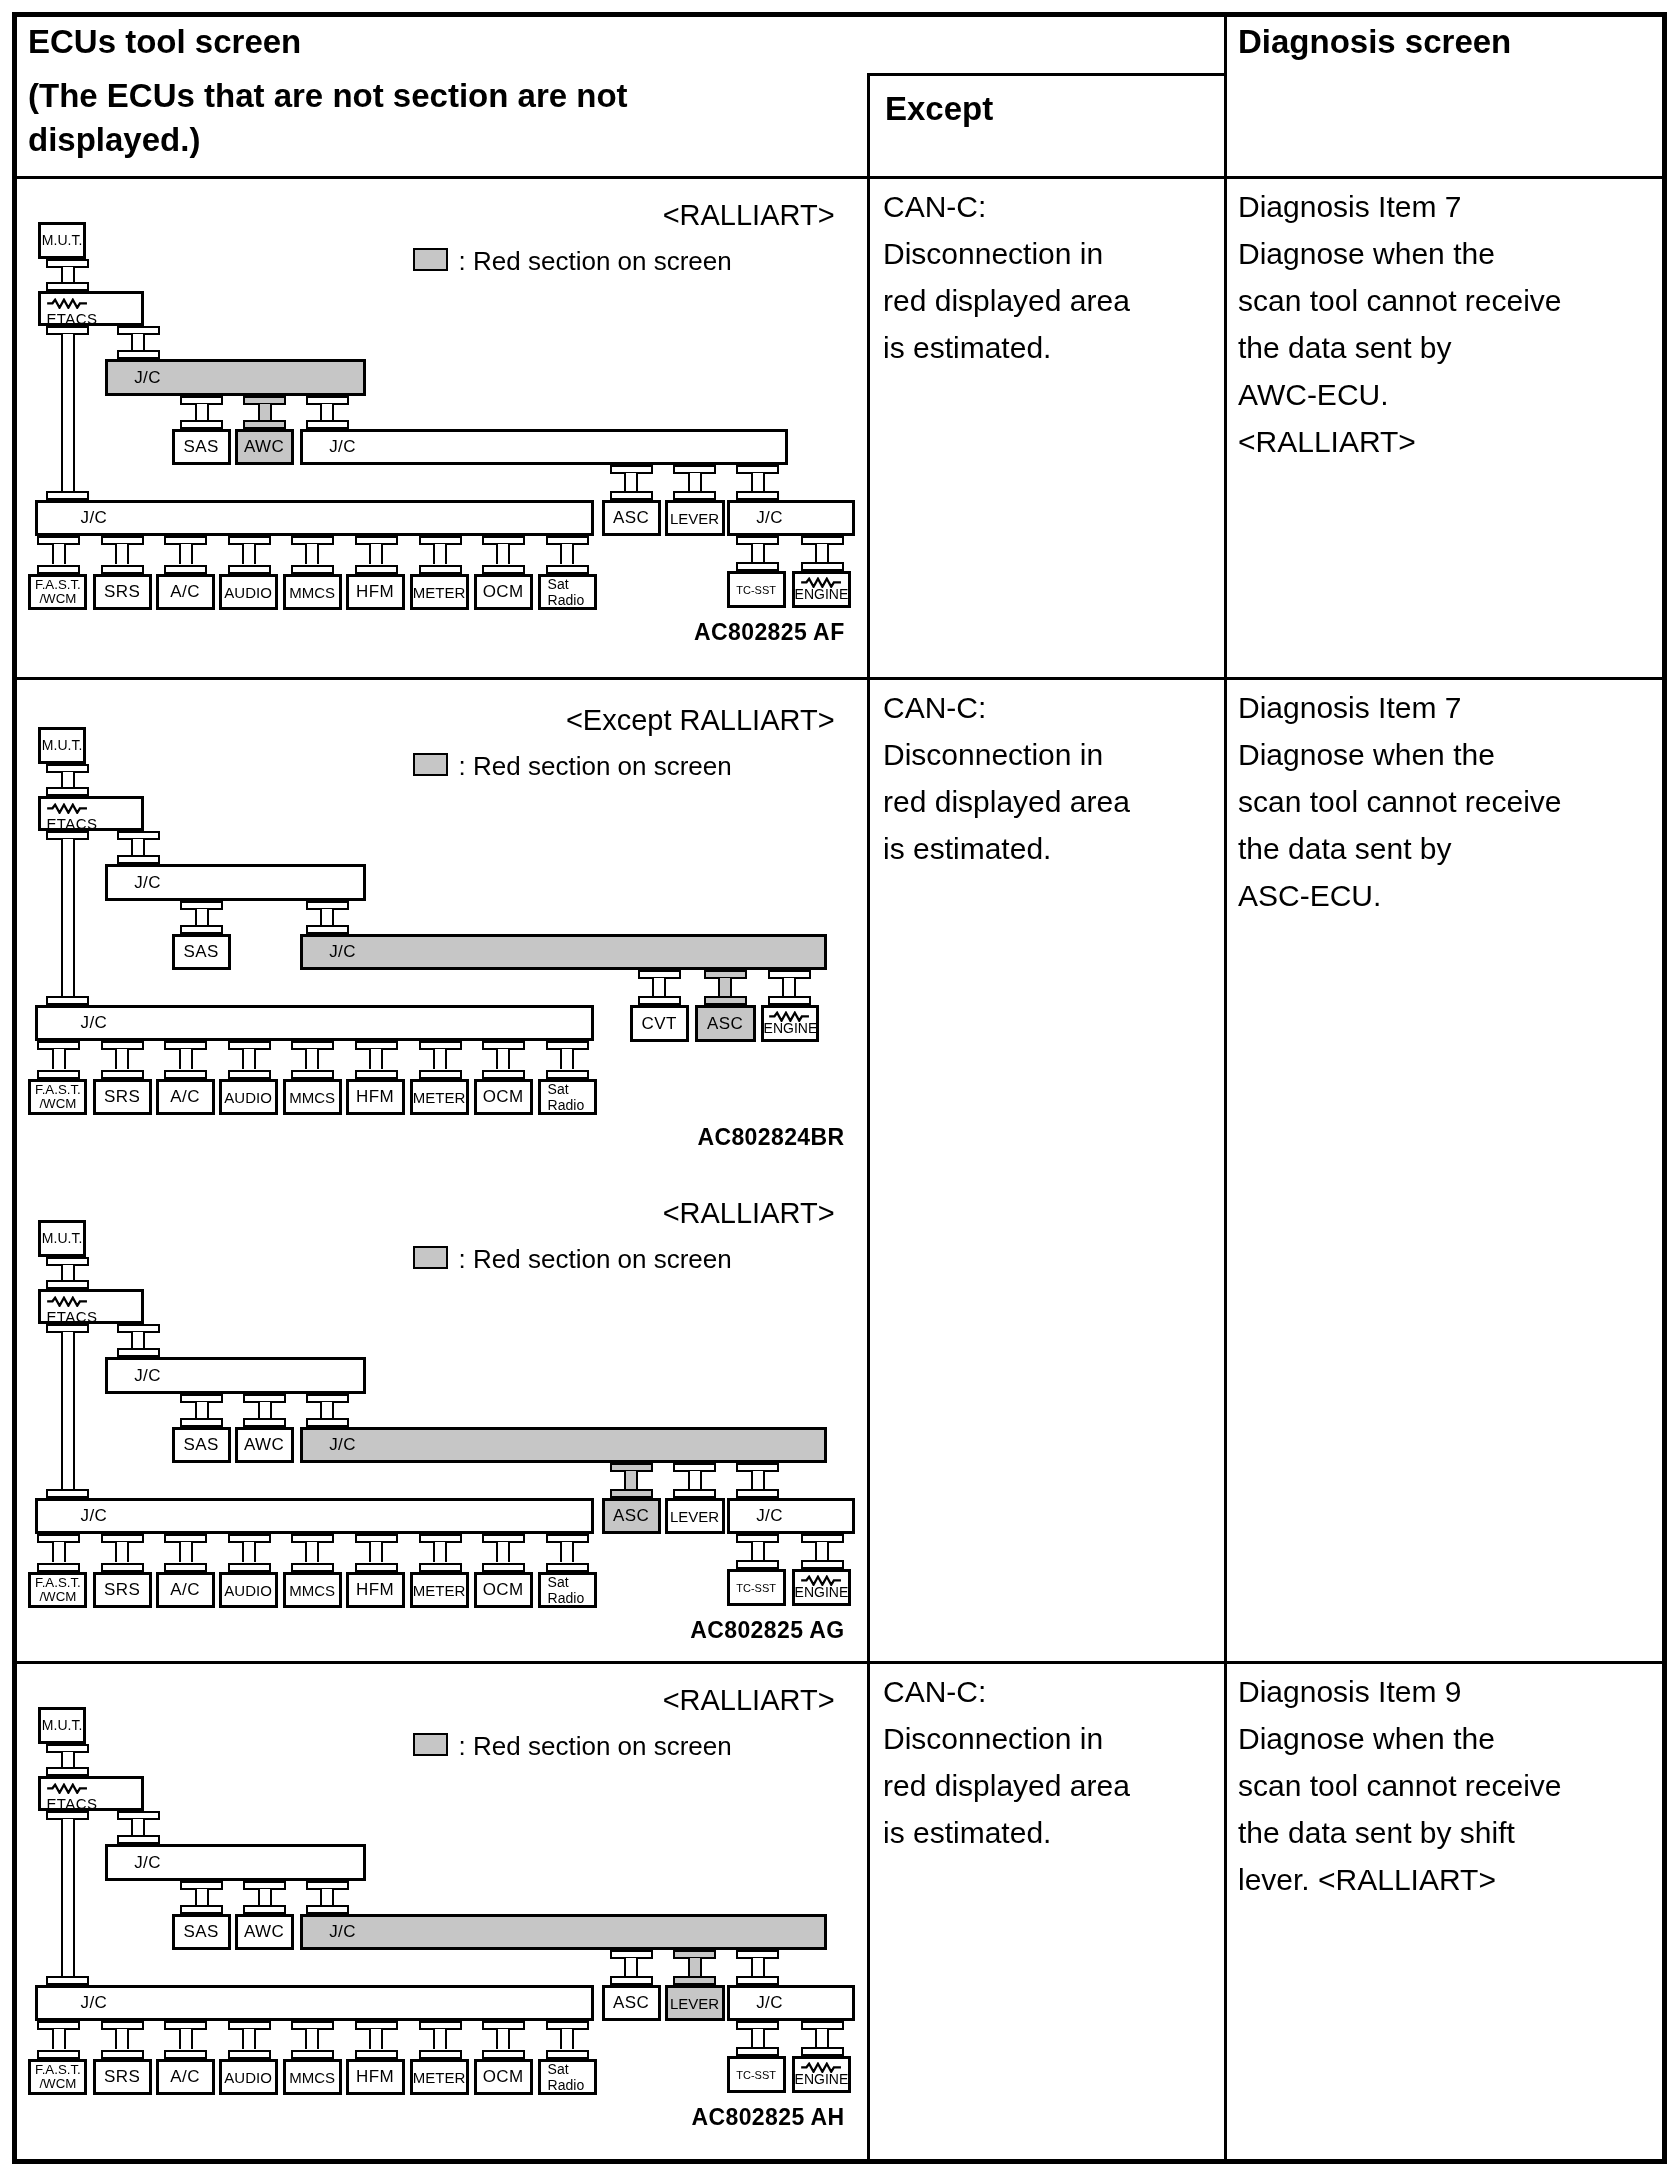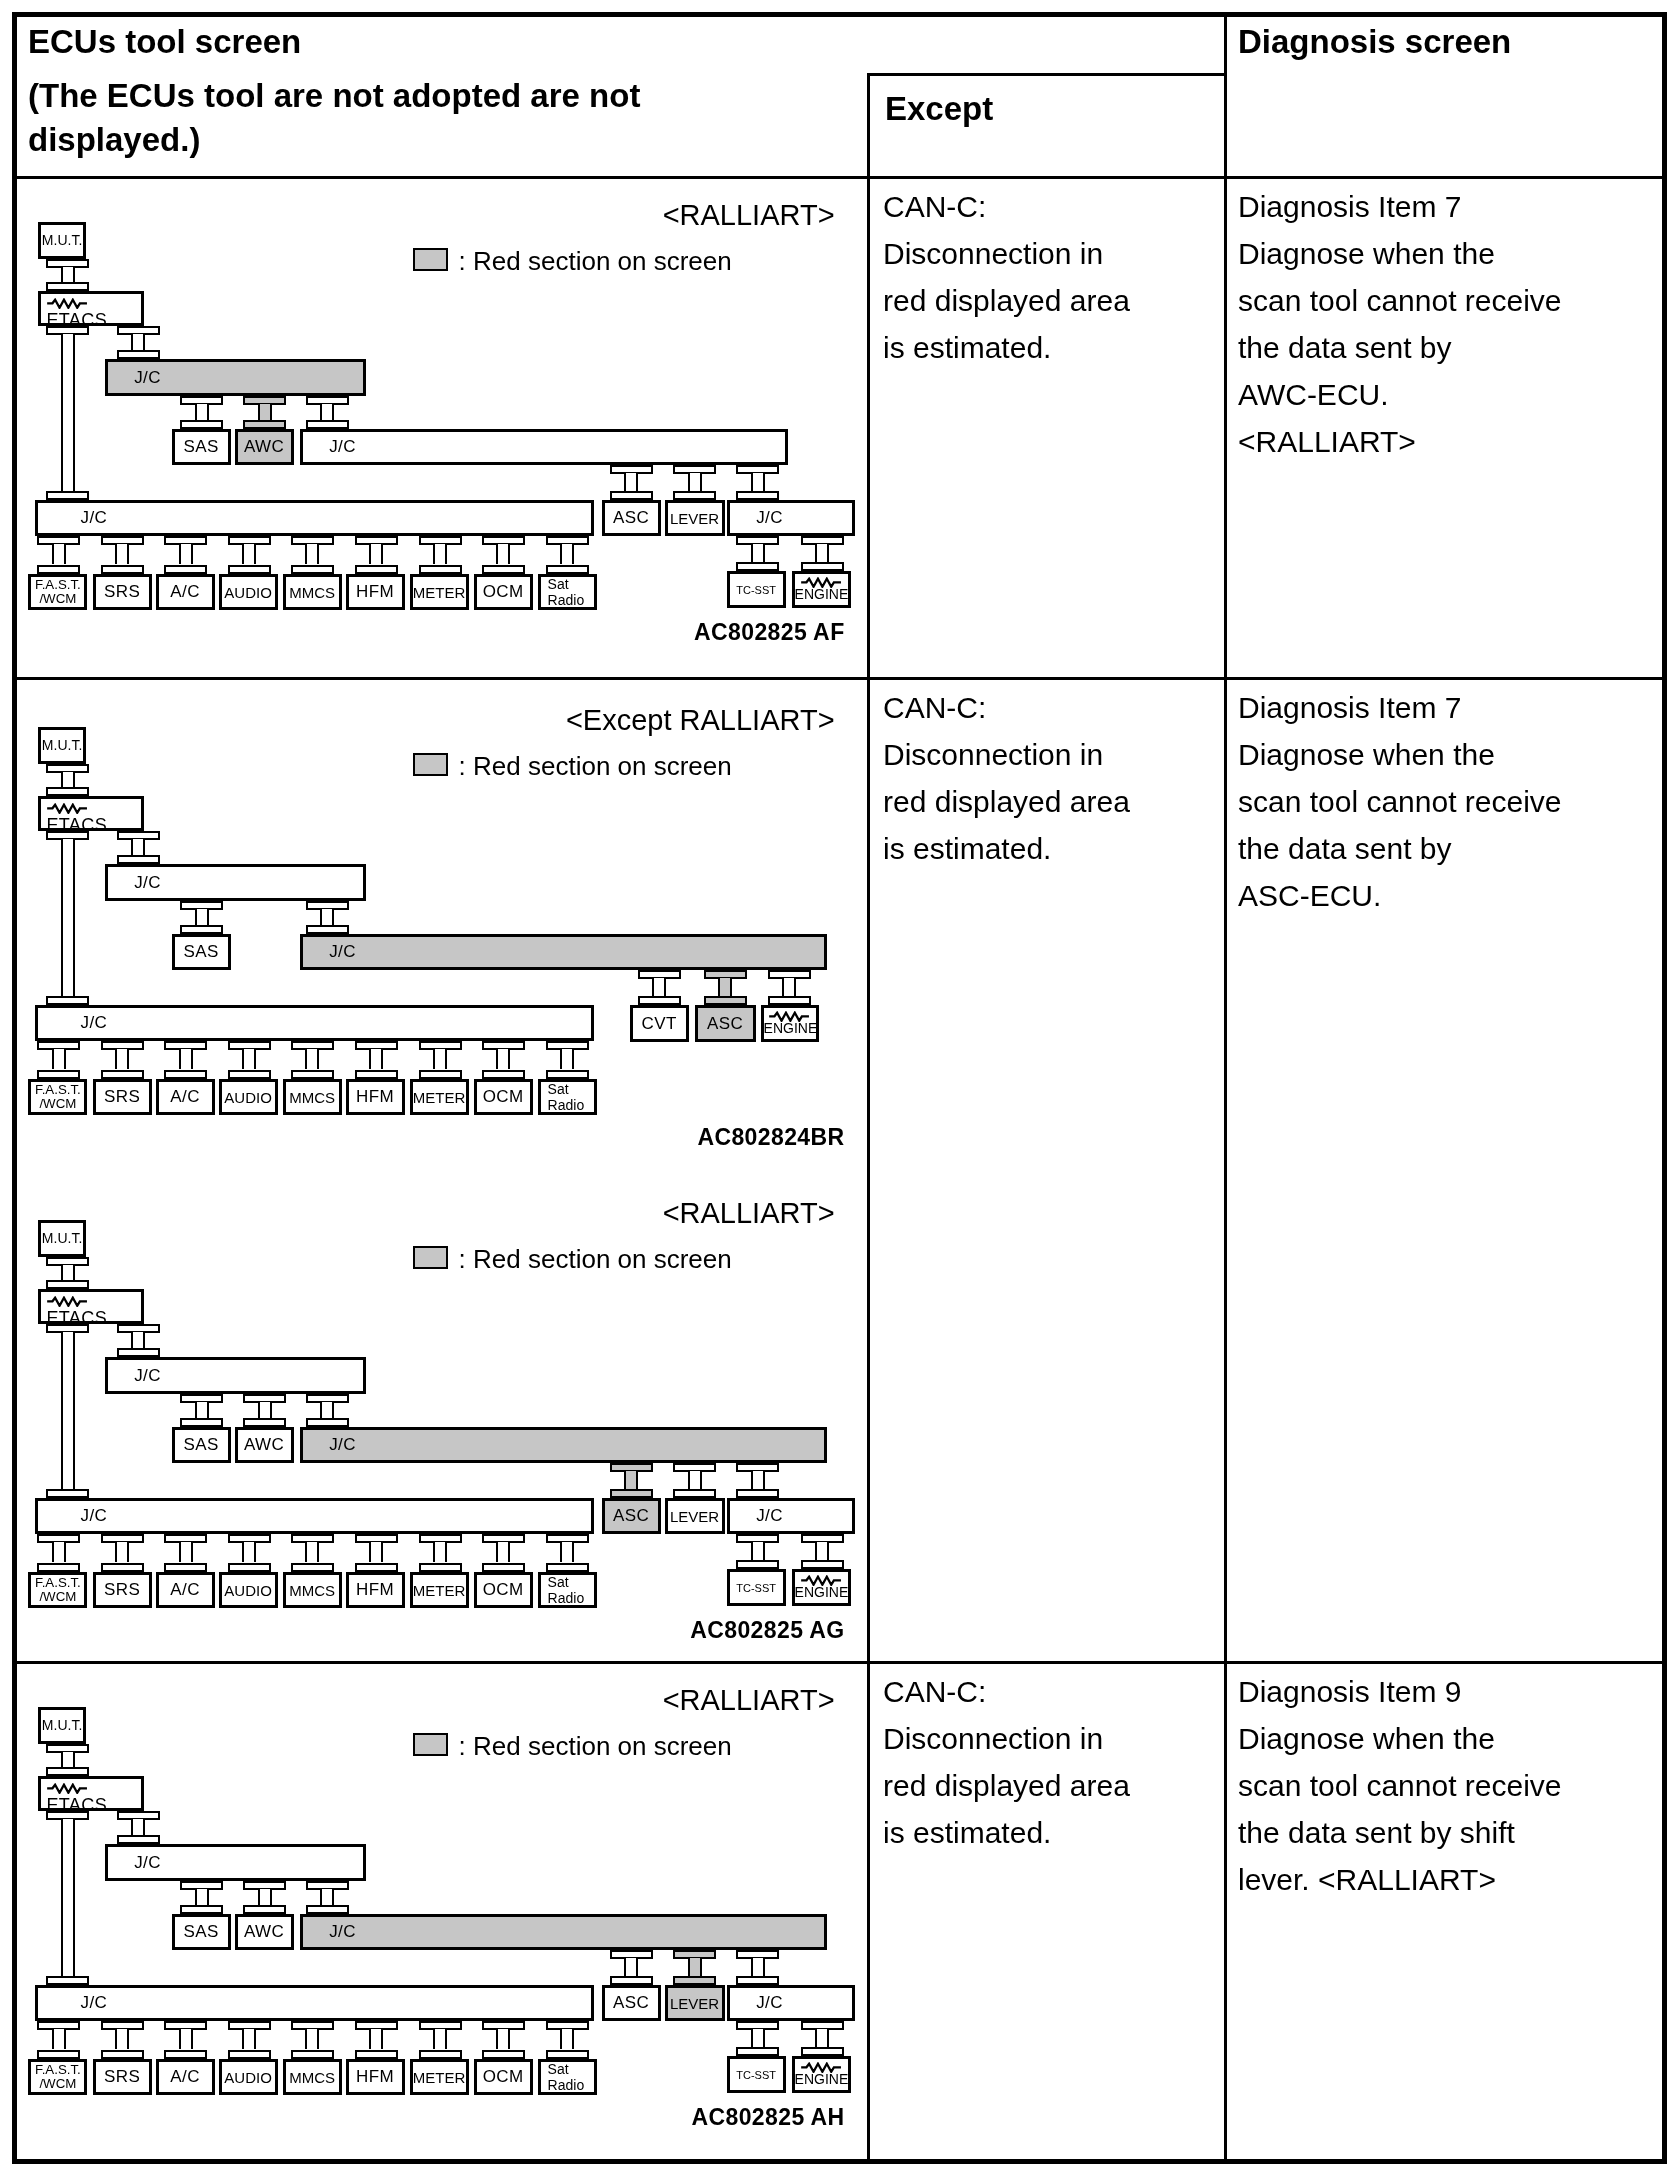--- a/index.html
+++ b/index.html
@@ -36,21 +36,21 @@
         font-size:17px;letter-spacing:0.4px;z-index:2;}
   .bar{justify-content:flex-start;padding-left:26.6px;}
   .barbot{justify-content:flex-start;padding-left:43px;}
   .mut{font-size:14px;letter-spacing:0;}
   .lever{font-size:15px;letter-spacing:0;}
   .tcsst{font-size:11px;letter-spacing:0;}
   .audio{font-size:15px;letter-spacing:0;}
   .twoline{white-space:pre-line;font-size:13.3px;line-height:14px;text-align:center;letter-spacing:0;}
   .satradio{white-space:pre-line;font-size:14px;line-height:16px;justify-content:flex-start;
             padding-left:7px;text-align:left;letter-spacing:0;}
-  .etacs{display:block;padding:3.5px 0 0 5.3px;font-size:18px;letter-spacing:0.4px;}
+  .etacs{display:block;padding:3.5px 0 0 5.3px;font-size:15px;letter-spacing:0.4px;}
   .etacs svg{display:block;margin:0 0 0.9px 0;}
   .engine{display:block;padding:1.8px 0 0 0;text-align:center;font-size:14px;line-height:13.3px;letter-spacing:0;}
   .engine svg{display:block;margin:0.9px auto 0 auto;}
   .flange{position:absolute;border:2.7px solid #000;box-sizing:border-box;z-index:1;}
   .busline{position:absolute;border-left:2.7px solid #000;border-right:2.7px solid #000;
            box-sizing:border-box;z-index:1;}
 </style>
 </head>
 <body>
 
@@ -58,21 +58,21 @@
   <div class="outer"></div>
 
   <div class="hline" style="left:17px;top:176px;width:1645px;height:2.7px;"></div>
   <div class="hline" style="left:17px;top:677px;width:1645px;height:2.7px;"></div>
   <div class="hline" style="left:17px;top:1661px;width:1645px;height:2.7px;"></div>
   <div class="hline" style="left:867px;top:73px;width:359px;height:2.7px;"></div>
   <div class="vline" style="left:867px;top:73px;width:2.7px;height:2086px;"></div>
   <div class="vline" style="left:1224px;top:17px;width:2.7px;height:2142px;"></div>
 
   <div class="h-bold t-col1">ECUs tool screen</div>
-  <div class="h-bold t-col1sub">(The ECUs tool are not adopted are not
+  <div class="h-bold t-col1sub">(The ECUs that are not section are not
 displayed.)</div>
   <div class="h-bold t-col2">Except</div>
   <div class="h-bold t-col3">Diagnosis screen</div>
 
   <div class="cell-text comment r0">CAN-C:
 Disconnection in
 red displayed area
 is estimated.</div>
   <div class="cell-text diagnosis r0">Diagnosis Item 7
 Diagnose when the

